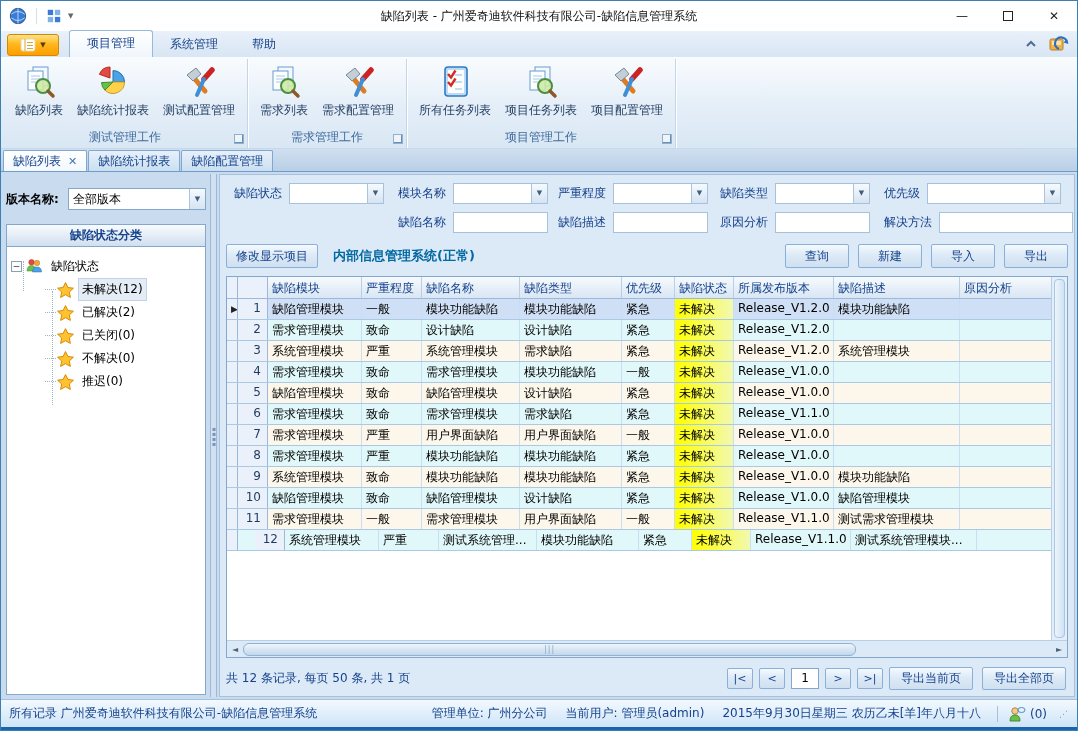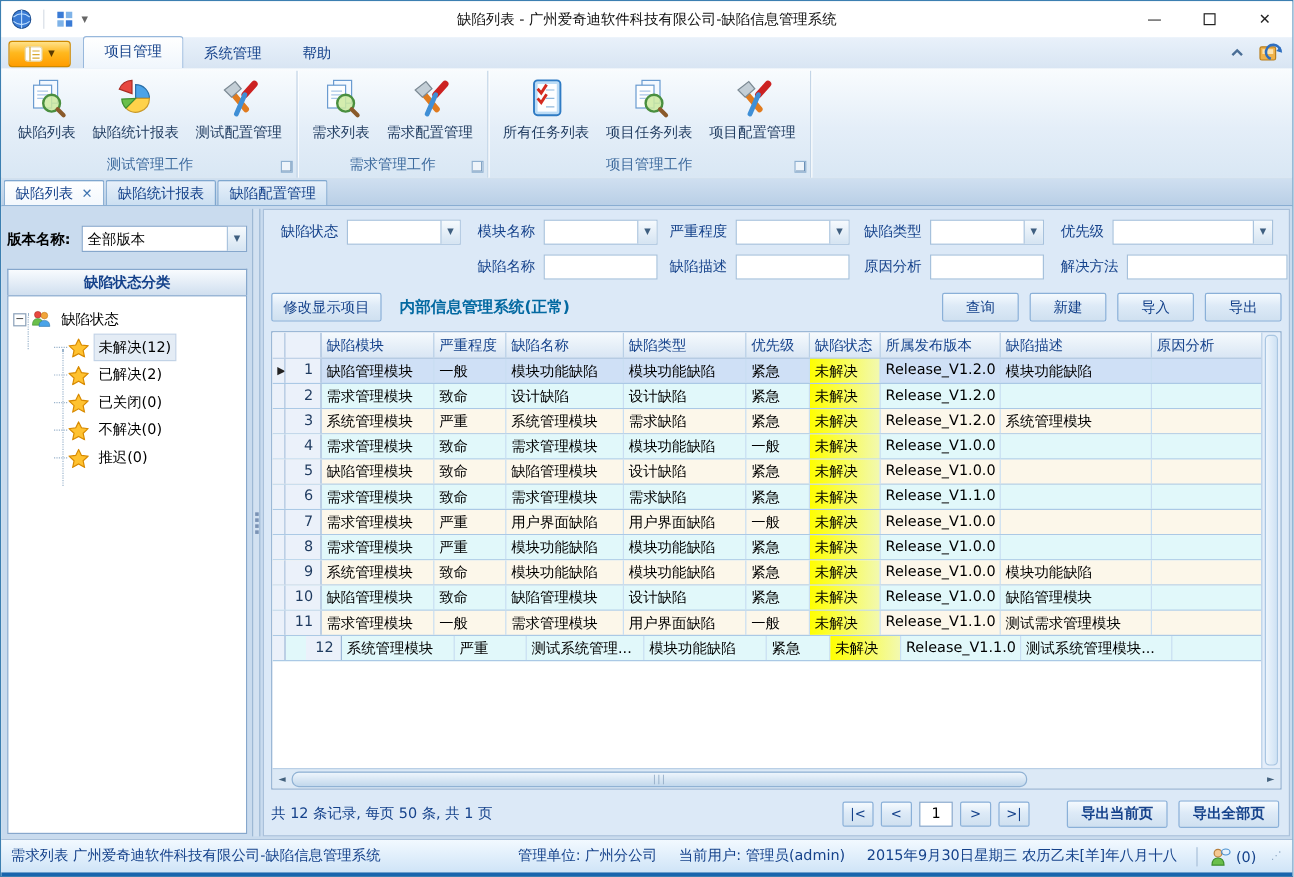--- a/index.html
+++ b/index.html
@@ -103,21 +103,21 @@
   .hscroll { position:absolute; left:0; right:0; bottom:0; height:17px; background:#dce9f6; border-top:1px solid #b9cfe6; display:flex; align-items:center; }
   .harrow { width:16px; text-align:center; color:#44627e; font-size:8px; flex:none; }
   .hthumb { width:73%; height:13px; background:linear-gradient(#eef5fc,#c2d8ec); border:1px solid #90b2d4; border-radius:6px; position:relative; }
   .hthumb::after { content:"|||"; position:absolute; left:50%; top:0; transform:translateX(-50%); font-size:8px; color:#8fa9c4; line-height:12px; letter-spacing:1px; }
   .hspace { flex:1; }
 
   .pagerow { height:26px; margin-top:7px; display:flex; align-items:center; color:#15428b; flex:none; }
   .pager { display:flex; gap:6px; align-items:center; margin-left:auto; }
   .pbtn { width:26px; height:21px; line-height:19px; font-size:11px; }
   .pagebox { width:28px; height:21px; border:1px solid #86a7cc; background:#fff; text-align:center; font:inherit; color:#000; }
-  .exports { display:flex; gap:9px; margin-left:31px; margin-right:2px;font-weight:bold; }
+  .exports { display:flex; gap:9px; margin-left:6px; margin-right:2px; }
   .exports .btn { width:84px; height:23px; line-height:21px; }
 
   
   .statusbar { height:31px; flex:none; background:linear-gradient(#f2f9ff,#cfe4f7); border-top:1px solid #a9c0da; border-bottom:3px solid #1965ad; display:flex; align-items:center; padding:0 8px; color:#15428b; white-space:nowrap; }
   .statusbar .sp { flex:1; }
   .statusbar .seg { margin-left:18px; }
   .statusbar .vsep { width:1px; height:16px; background:#a9c0da; margin:0 10px 0 16px; }
   .statusbar .cnt { margin-left:4px; }
   .grip { margin-left:12px; color:#8fa9c4; font-size:9px; letter-spacing:1px; }
   .icon { display:inline-grid; place-items:center; }
@@ -668,21 +668,21 @@
           </span>
         <span class="exports">
           <span class="btn">导出当前页</span>
           <span class="btn">导出全部页</span>
         </span>
       </div>
     </div>
   </div>
 
   <div class="statusbar">
-    <span>需求列表 广州爱奇迪软件科技有限公司-缺陷信息管理系统</span>
+    <span>所有记录 广州爱奇迪软件科技有限公司-缺陷信息管理系统</span>
     <span class="sp"></span>
     <span class="seg">管理单位: 广州分公司</span>
     <span class="seg">当前用户: 管理员(admin)</span>
     <span class="seg">2015年9月30日星期三 农历乙未[羊]年八月十八</span>
     <span class="vsep"></span>
     <span class="icon">
         <svg width="18" height="16" viewBox="0 0 18 16">
           <circle cx="7" cy="5" r="3.2" fill="#f5c892" stroke="#b8813f"></circle>
           <path d="M2 15 q0 -6 5 -6 q5 0 5 6 Z" fill="#6abf4b" stroke="#3f8f2f"></path>
           <ellipse cx="13.5" cy="4" rx="3.5" ry="2.5" fill="none" stroke="#4a90d0"></ellipse>

